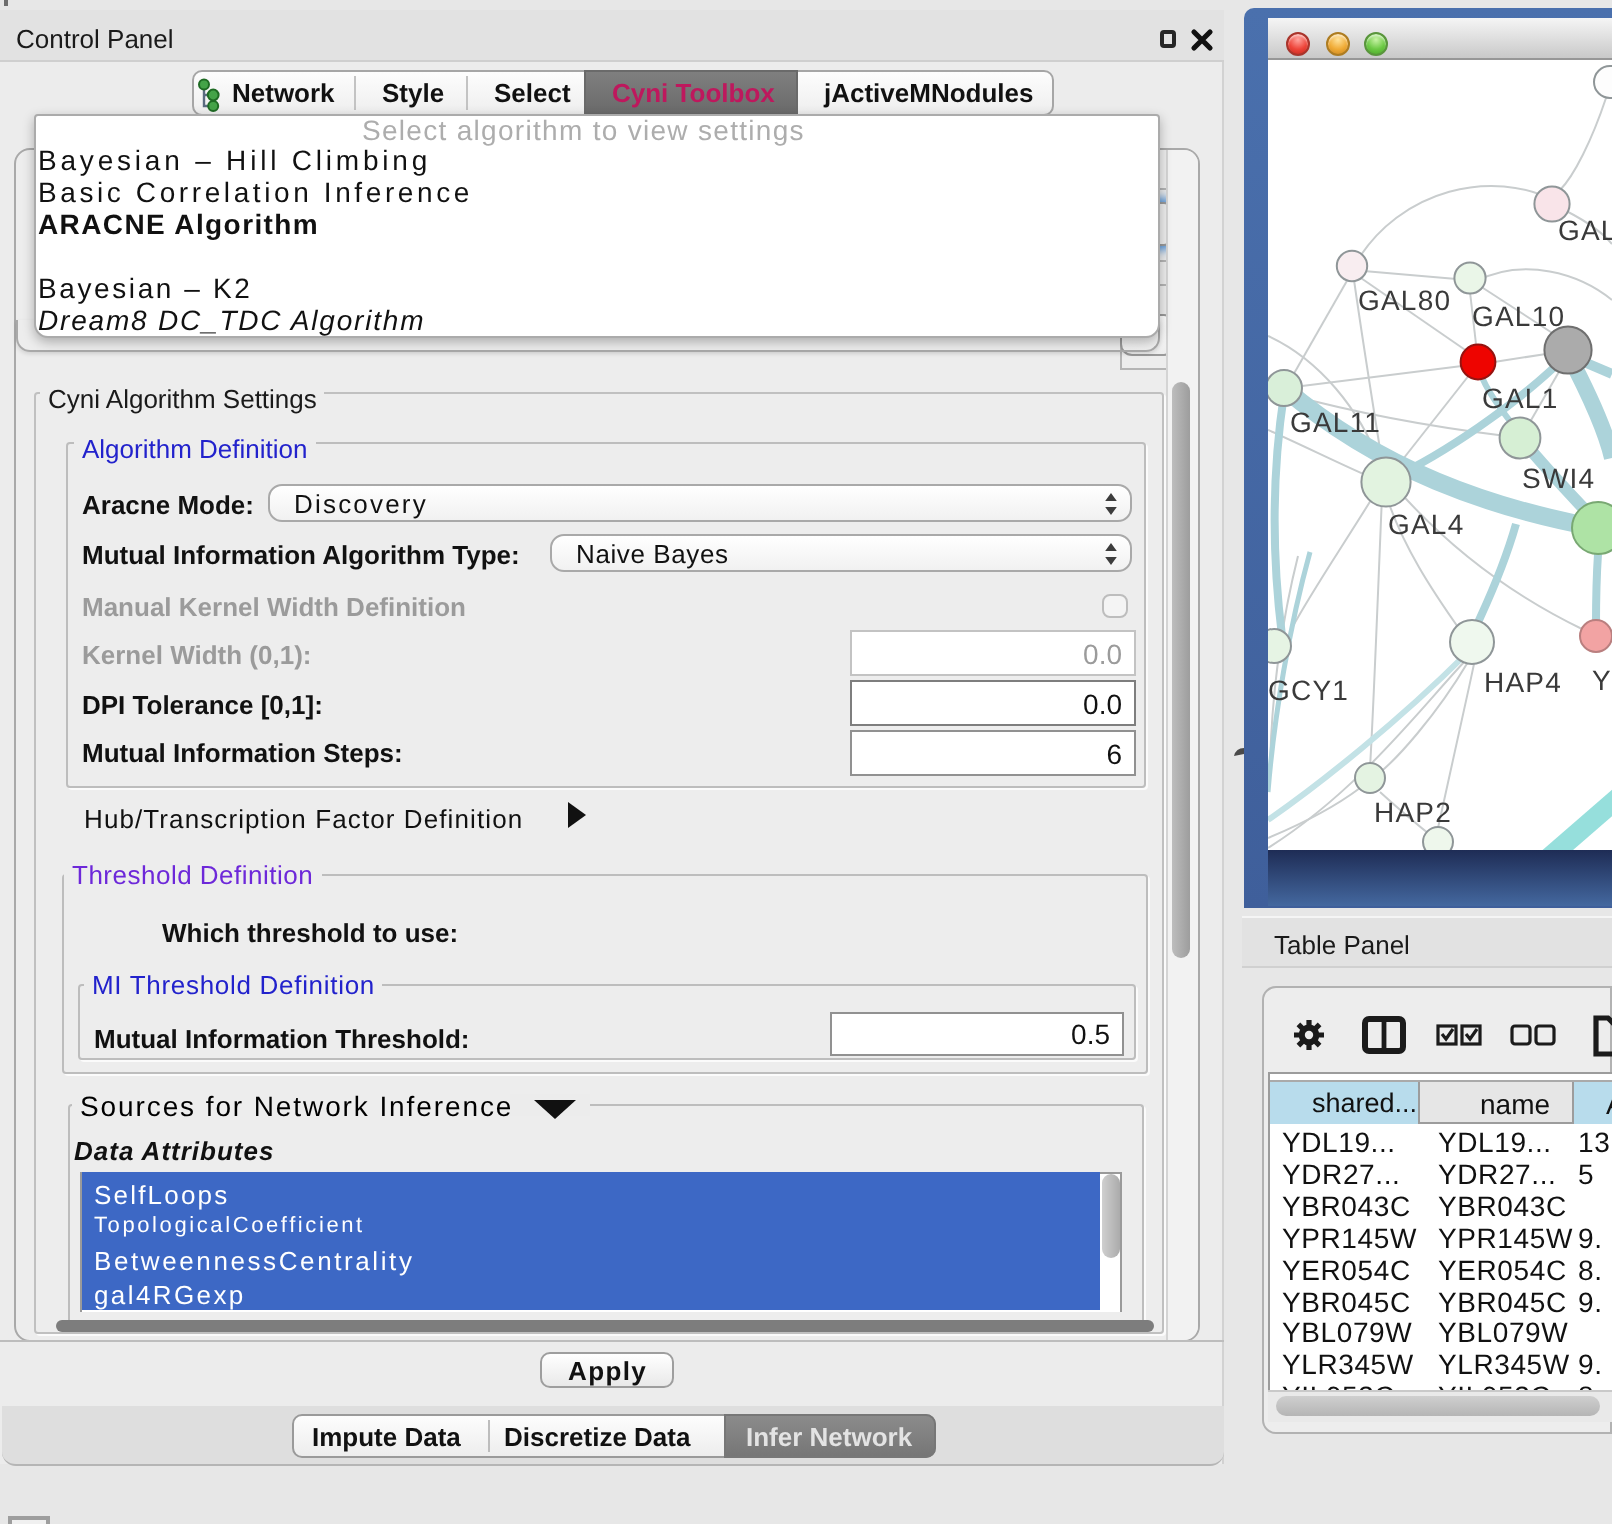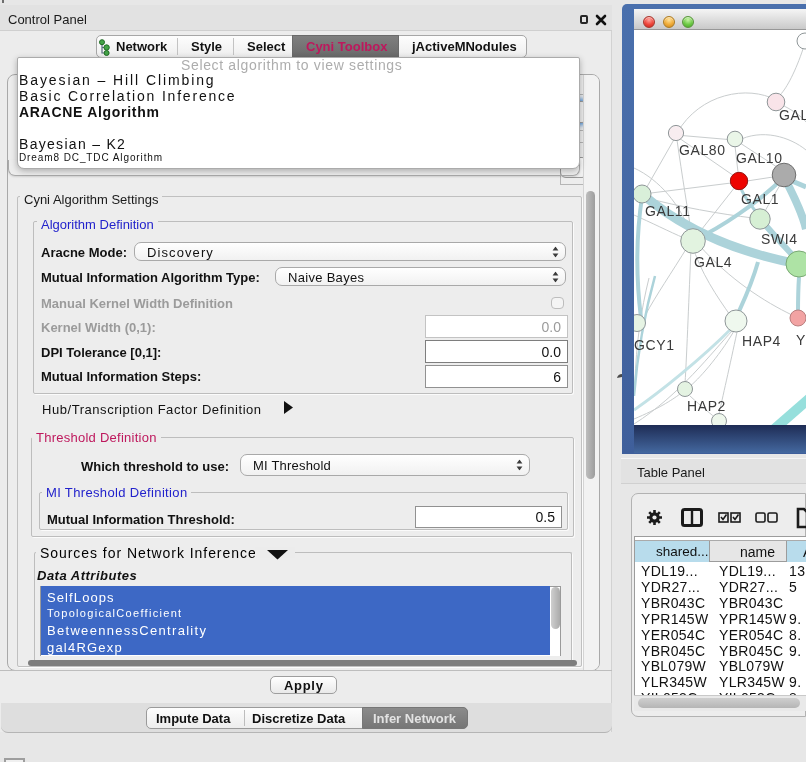--- a/index.html
+++ b/index.html
@@ -4,21 +4,21 @@
 <style>
 * { margin:0; padding:0; box-sizing:border-box; }
 html,body { width:806px; height:762px; overflow:hidden; background:#e7e7e7;
   font-family:"Liberation Sans", sans-serif; }
 .abs { position:absolute; }
 #stage { position:relative; width:806px; height:762px; }
 .lbl { position:absolute; white-space:nowrap; font-size:13px; color:#111; }
 .bold { font-weight:bold; }
 .gray { color:#9b9b9b; }
 .blue { color:#2222cc; }
-.green{ color:#be185d; }
+.green{ color:#6d28d9; }
 .groupbox { position:absolute; border:1px solid #bdbdbd; border-radius:2px; box-shadow:1px 1px 0 rgba(255,255,255,.75); }
 .gtitle { position:absolute; background:#ededed; padding:0 4px; font-size:13px; white-space:nowrap; }
 .combo { position:absolute; border:1px solid #a9a9a9; border-radius:7px;
   background:linear-gradient(#ffffff,#f1f1f1); font-size:13px; color:#111; }
 .combo .tx { position:absolute; left:12px; top:50%; transform:translateY(-50%); }
 .carrows { position:absolute; right:6px; top:50%; transform:translateY(-50%);
   width:7px; height:11px; }
 .tfield { position:absolute; background:#fff; border:1px solid #919191;
   font-size:14px; color:#111; text-align:right; }
 .tfield span { position:absolute; right:6px; top:50%; transform:translateY(-50%); }
@@ -91,26 +91,20 @@
 
 <div class="lbl" style="left:42px;top:402px;letter-spacing:.55px;">Hub/Transcription Factor Definition</div>
 <svg class="abs" style="left:283px;top:401px;" width="11" height="13" viewBox="0 0 11 13">
       <path d="M1 0 L10 6.5 L1 13 Z" fill="#111"></path>
     </svg>
 
 <div class="groupbox" style="left:31px;top:437px;width:543px;height:100px;"></div>
 <div class="gtitle green" style="left:32px;top:430px;letter-spacing:.25px;">Threshold Definition</div>
 
 <div class="lbl bold" style="left:81px;top:459px;">Which threshold to use:</div>
-<div class="combo" style="left:240px;top:454px;width:290px;height:22px;">
-  <span class="tx" style="letter-spacing:.2px;">MI Threshold</span>
-  <svg class="carrows" viewBox="0 0 7 11">
-        <path d="M3.5 0 L6.4 4 L0.6 4 Z M3.5 11 L6.4 7 L0.6 7 Z" fill="#3c3c3c"></path>
-      </svg>
-</div>
 
 <div class="groupbox" style="left:39px;top:492px;width:529px;height:38px;"></div>
 <div class="gtitle blue" style="left:42px;top:485px;letter-spacing:.35px;">MI Threshold Definition</div>
 <div class="lbl bold" style="left:47px;top:512px;">Mutual Information Threshold:</div>
 <div class="tfield" style="left:415px;top:506px;width:147px;height:22px;">
       <span>0.5</span>
     </div>
 
 <div class="groupbox" style="left:34px;top:552px;width:538px;height:112px;border-bottom:none;"></div>
 <div class="gtitle" style="left:36px;top:545px;font-size:14px;letter-spacing:.95px;">Sources for Network Inference</div>
@@ -161,21 +155,21 @@
 <div class="lbl" style="left:247px;top:39px;font-weight:600;">Select</div>
 <div class="lbl" style="left:306px;top:39px;font-weight:600;color:#be185d;">Cyni Toolbox</div>
 <div class="lbl" style="left:412px;top:39px;font-weight:600;">jActiveMNodules</div>
 
 <div class="abs" style="left:17px;top:57px;width:563px;height:112px;background:#fff;border:1px solid #ababab;border-radius:2px 2px 7px 7px;box-shadow:0 2px 6px rgba(0,0,0,.28);"></div>
 <div class="lbl" style="left:19px;top:71.5px;font-size:14px;letter-spacing:1.9px;">Bayesian – Hill Climbing</div>
 <div class="lbl" style="left:181px;top:57px;color:#adadad;font-size:14px;letter-spacing:.65px;">Select algorithm to view settings</div>
 <div class="lbl" style="left:19px;top:87.8px;font-size:14px;letter-spacing:1.8px;">Basic Correlation Inference</div>
 <div class="lbl bold" style="left:19px;top:104px;font-size:14px;letter-spacing:.7px;">ARACNE Algorithm</div>
 <div class="lbl" style="left:19px;top:136.3px;font-size:14px;letter-spacing:1.3px;">Bayesian – K2</div>
-<div class="lbl" style="left:19px;top:152.4px;font-size:10px;letter-spacing:.9px;">Dream8 DC_TDC Algorithm</div>
+<div class="lbl" style="left:19px;top:152.4px;font-size:14px;letter-spacing:.9px;font-style:italic;">Dream8 DC_TDC Algorithm</div>
 
 <svg class="abs" style="left:616px;top:373px;" width="7" height="7" viewBox="0 0 7 7">
       <path d="M1 5 Q2 1 6 1 L6 4 Z" fill="#4a4a4a"></path>
     </svg>
 
 <div class="abs" style="left:622px;top:4px;width:184px;height:450px;background:linear-gradient(180deg,#4a70ad,#3f5f9b);border-radius:5px 0 0 0;"></div>
 <div class="abs" style="left:634px;top:9px;width:172px;height:21px;background:linear-gradient(#f5f5f5,#c9c9c9);border-bottom:1px solid #979797;"></div>
 <div class="abs" style="left:643px;top:16px;width:12px;height:12px;border-radius:50%;background:radial-gradient(circle at 50% 28%,#ffa49e,#ee453a 55%,#c1251a);border:.5px solid #a8352c;box-shadow:inset 0 1px 1px rgba(255,255,255,.6);"></div>
 <div class="abs" style="left:663px;top:16px;width:12px;height:12px;border-radius:50%;background:radial-gradient(circle at 50% 28%,#ffe29a,#f0ab36 55%,#c7831d);border:.5px solid #ad7c22;box-shadow:inset 0 1px 1px rgba(255,255,255,.6);"></div>
 <div class="abs" style="left:682px;top:16px;width:12px;height:12px;border-radius:50%;background:radial-gradient(circle at 50% 28%,#c8f3a6,#6cc944 55%,#47a226);border:.5px solid #59953c;box-shadow:inset 0 1px 1px rgba(255,255,255,.6);"></div>

